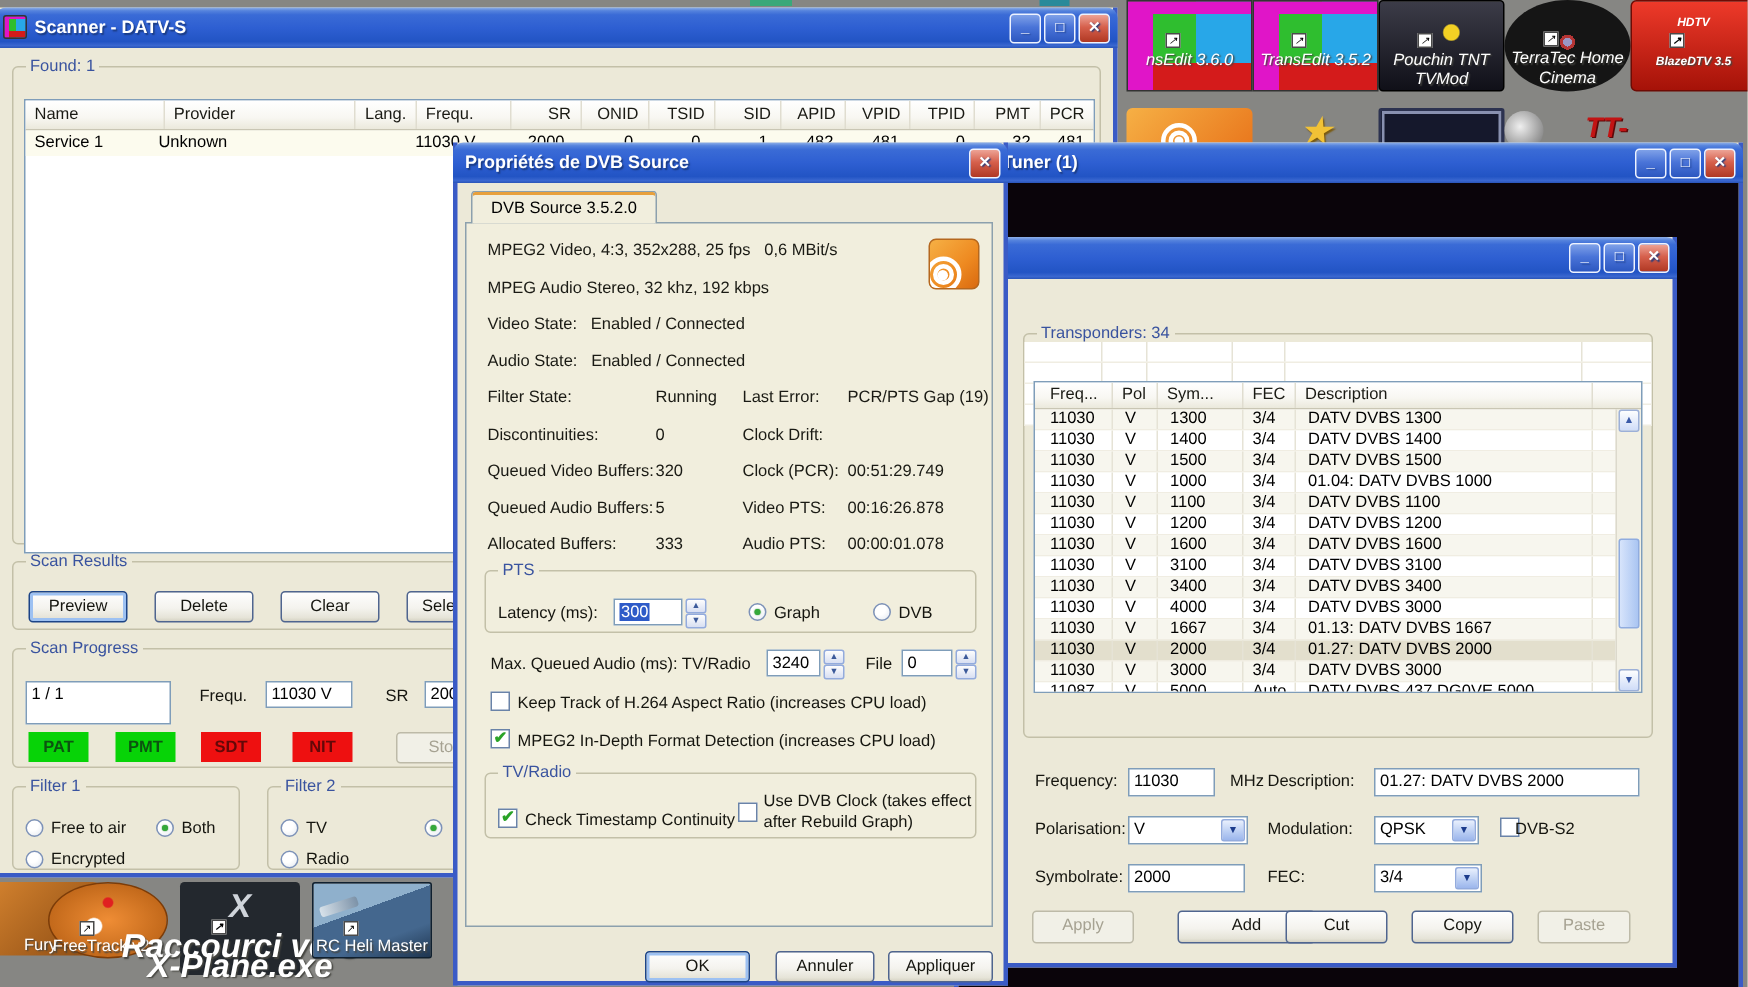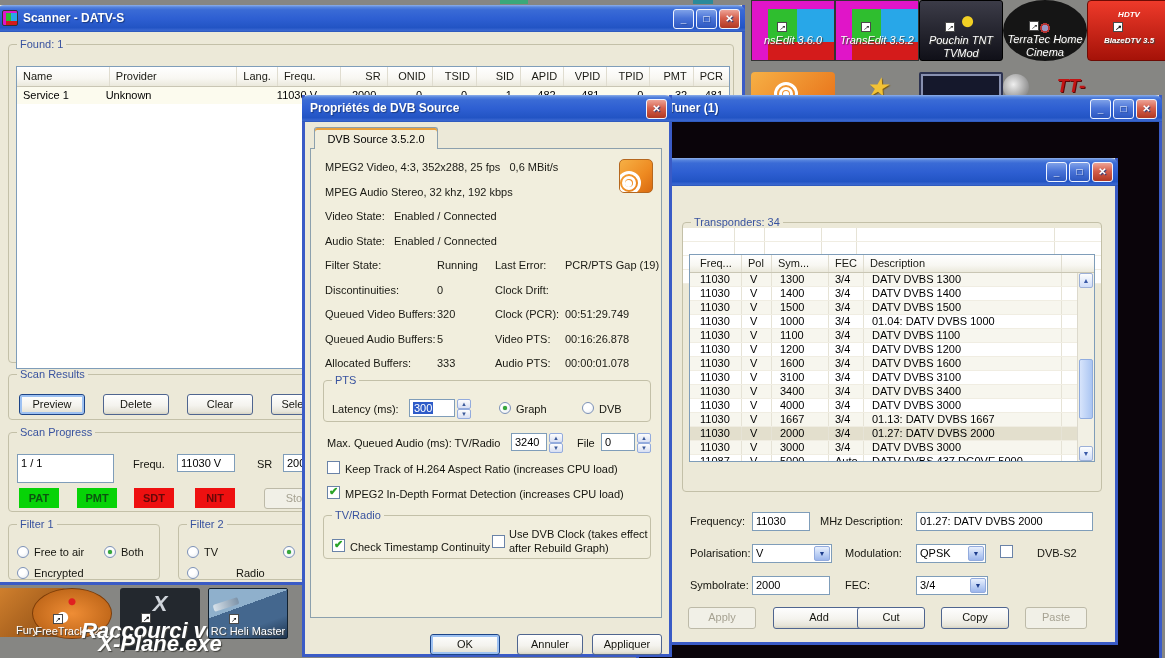--- a/index.html
+++ b/index.html
@@ -143,21 +143,21 @@
 
   .sb { position:absolute; right:0; top:18px; bottom:0; width:17px; background:#f2f0e4; border-left:1px solid #dcd9cc; }
   .sb .up,.sb .dn { position:absolute; left:1px; width:14px; height:15px; border:1px solid #9cb0d8; border-radius:2px;
         background:linear-gradient(180deg,#fdfefe,#cfdcf8); color:#3a5aa8; font-size:7px; line-height:13px; text-align:center; }
   .sb .up { top:0; } .sb .dn { bottom:0; }
   .sb .thumb { position:absolute; left:1px; top:86px; width:14px; height:60px; border:1px solid #90acdf;
         border-radius:2px; background:linear-gradient(90deg,#d7e4fb,#aac5f2); }
 
   .edit-host .btn { top:421px; height:22px; }
   .edit-host .btn:nth-of-type(1){left:25px;width:68px;}
-  .edit-host .btn:nth-of-type(2){left:110px;width:92px;}
+  .edit-host .btn:nth-of-type(2){left:122px;width:92px;}
   .edit-host .btn:nth-of-type(3){left:194px;width:68px;}
   .edit-host .btn:nth-of-type(4){left:278px;width:68px;}
   .edit-host .btn:nth-of-type(5){left:362px;width:62px;}
 
   
   .dico-row { position:absolute; display:flex; z-index:1; }
   #drow1 { left:751px; top:0; }
   #drow2 { left:751px; top:72px; }
   .dcell { width:84px; display:flex; flex-direction:column; align-items:center;font-style:italic; }
   .dicon { position:relative; width:30px; height:30px; }
@@ -361,21 +361,21 @@
         <span class="lbl" style="left:25px;top:37px;">Encrypted</span>
         <span class="radio on" style="left:95px;top:16px;"></span>
         <span class="lbl" style="left:112px;top:16px;">Both</span>
       </fieldset>
 
       <fieldset style="left:178px;top:486px;width:250px;height:62px;">
         <legend>Filter 2</legend>
         <span class="radio" style="left:8px;top:16px;"></span>
         <span class="lbl" style="left:25px;top:16px;">TV</span>
         <span class="radio" style="left:8px;top:37px;"></span>
-        <span class="lbl" style="left:25px;top:37px;margin-left:32px;">Radio</span>
+        <span class="lbl" style="left:25px;top:37px;">Radio</span>
         <span class="radio on" style="left:104px;top:16px;"></span>
       </fieldset>
     </div>
   </div>
 
   <div id="win-tuner" class="win">
     <div class="tb">
       <span class="ttxt">Tuner (1)</span>
       <span class="tbb">
         <span class="tbtn">_</span>
@@ -564,21 +564,21 @@
       <div class="txt" style="left:89px;top:326px;width:58px;height:19px;">11030</div>
       <span class="lbl" style="left:157px;top:329px;">MHz</span>
       <span class="lbl" style="left:182px;top:329px;">Description:</span>
       <div class="txt" style="left:253px;top:326px;width:177px;height:19px;">01.27: DATV DVBS 2000</div>
 
       <span class="lbl" style="left:27px;top:361px;">Polarisation:</span>
       <div class="combo" style="left:89px;top:358px;width:80px;height:19px;"><span>V</span><span class="carr">▼</span></div>
       <span class="lbl" style="left:182px;top:361px;">Modulation:</span>
       <div class="combo" style="left:253px;top:358px;width:70px;height:19px;"><span>QPSK</span><span class="carr">▼</span></div>
       <span class="chk" style="left:337px;top:359px;"></span>
-      <span class="lbl" style="left:374px;top:361px;">DVB-S2</span>
+      <span class="lbl" style="left:347px;top:361px;">DVB-S2</span>
 
       <span class="lbl" style="left:27px;top:393px;">Symbolrate:</span>
       <div class="txt" style="left:89px;top:390px;width:78px;height:19px;">2000</div>
       <span class="lbl" style="left:182px;top:393px;">FEC:</span>
       <div class="combo" style="left:253px;top:390px;width:72px;height:19px;"><span>3/4</span><span class="carr">▼</span></div>
 
       <div class="edit-host">
 
       <div class="btn disabled">Apply</div>
           <div class="btn">Add</div>

